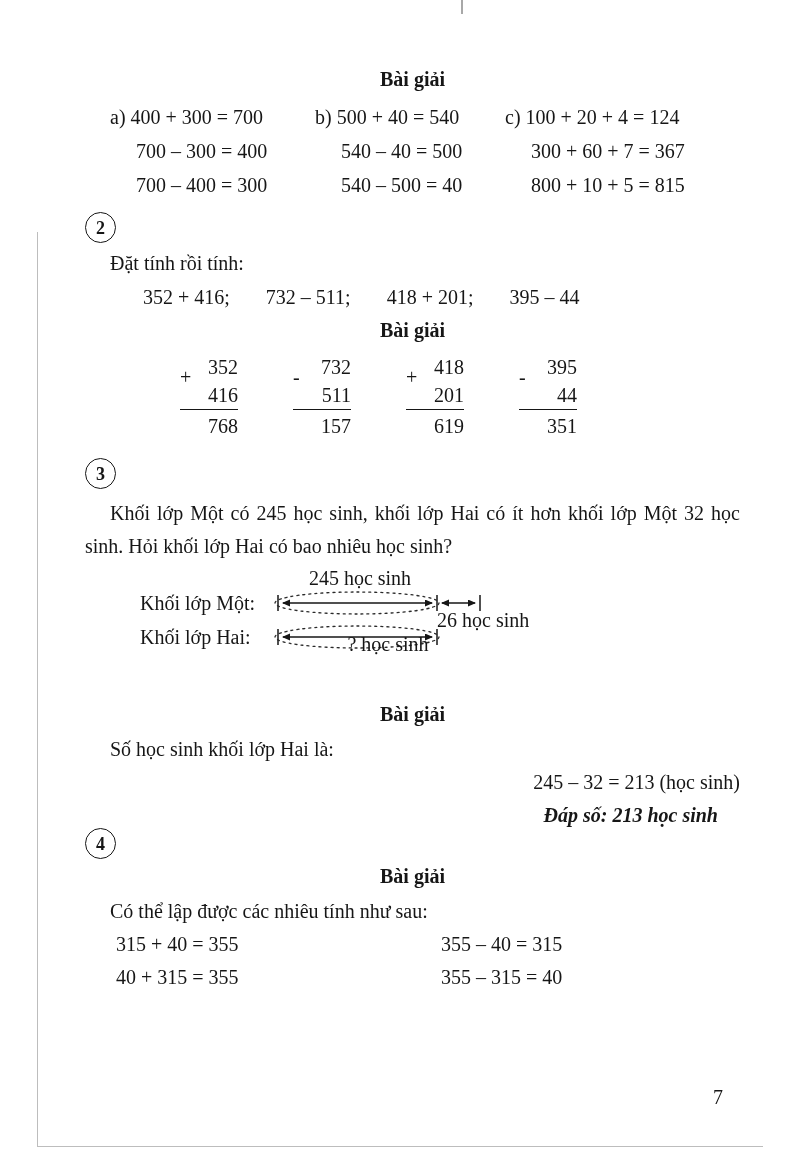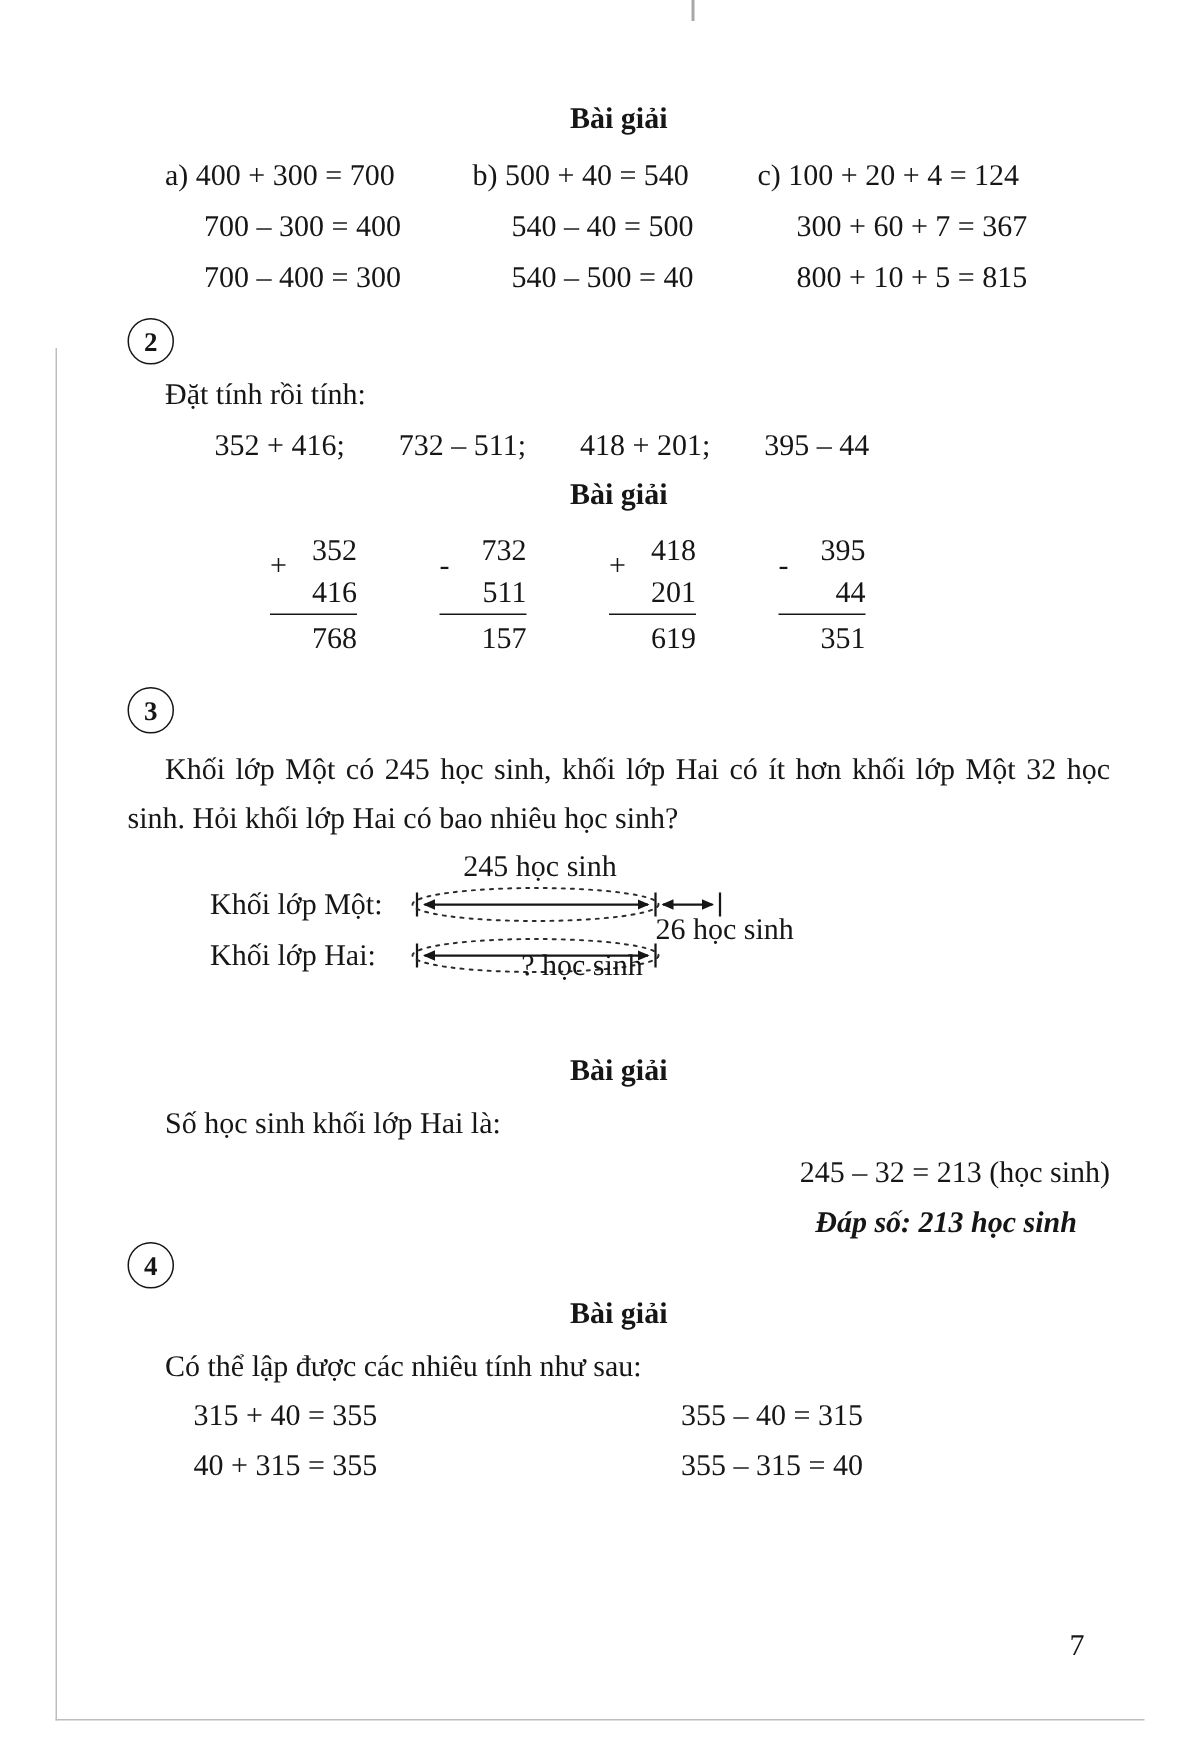--- a/index.html
+++ b/index.html
@@ -63,21 +63,21 @@
   .seg { stroke:#161616; stroke-width:1.5; }
   .loop { fill:none; stroke:#2a2a2a; stroke-width:1.3; stroke-dasharray:2 4; stroke-linecap:round; }
 
   .title3 { margin-top:22px; }
   .sol-line { line-height:33px; padding-left:25px; margin-top:4px; }
   .sol-calc { line-height:33px; text-align:right; }
   .answer { line-height:33px; text-align:right; padding-right:22px; font-weight:bold; font-style:italic; }
 
   .title4 { margin-top:2px; }
   .intro4 { line-height:33px; padding-left:25px; }
-  .eq-grid { display:grid; grid-template-columns:325px auto; margin-left:44px; }
+  .eq-grid { display:grid; grid-template-columns:325px auto; margin-left:31px; }
   .eq { line-height:33px; white-space:nowrap; }
 
   .page-number { position:absolute; left:713px; top:1086px; font-size:20px; }
 </style>
 </head>
 <body>
 
 <div class="page">
   <div class="edge-left"></div>
   <div class="edge-bottom"></div>

